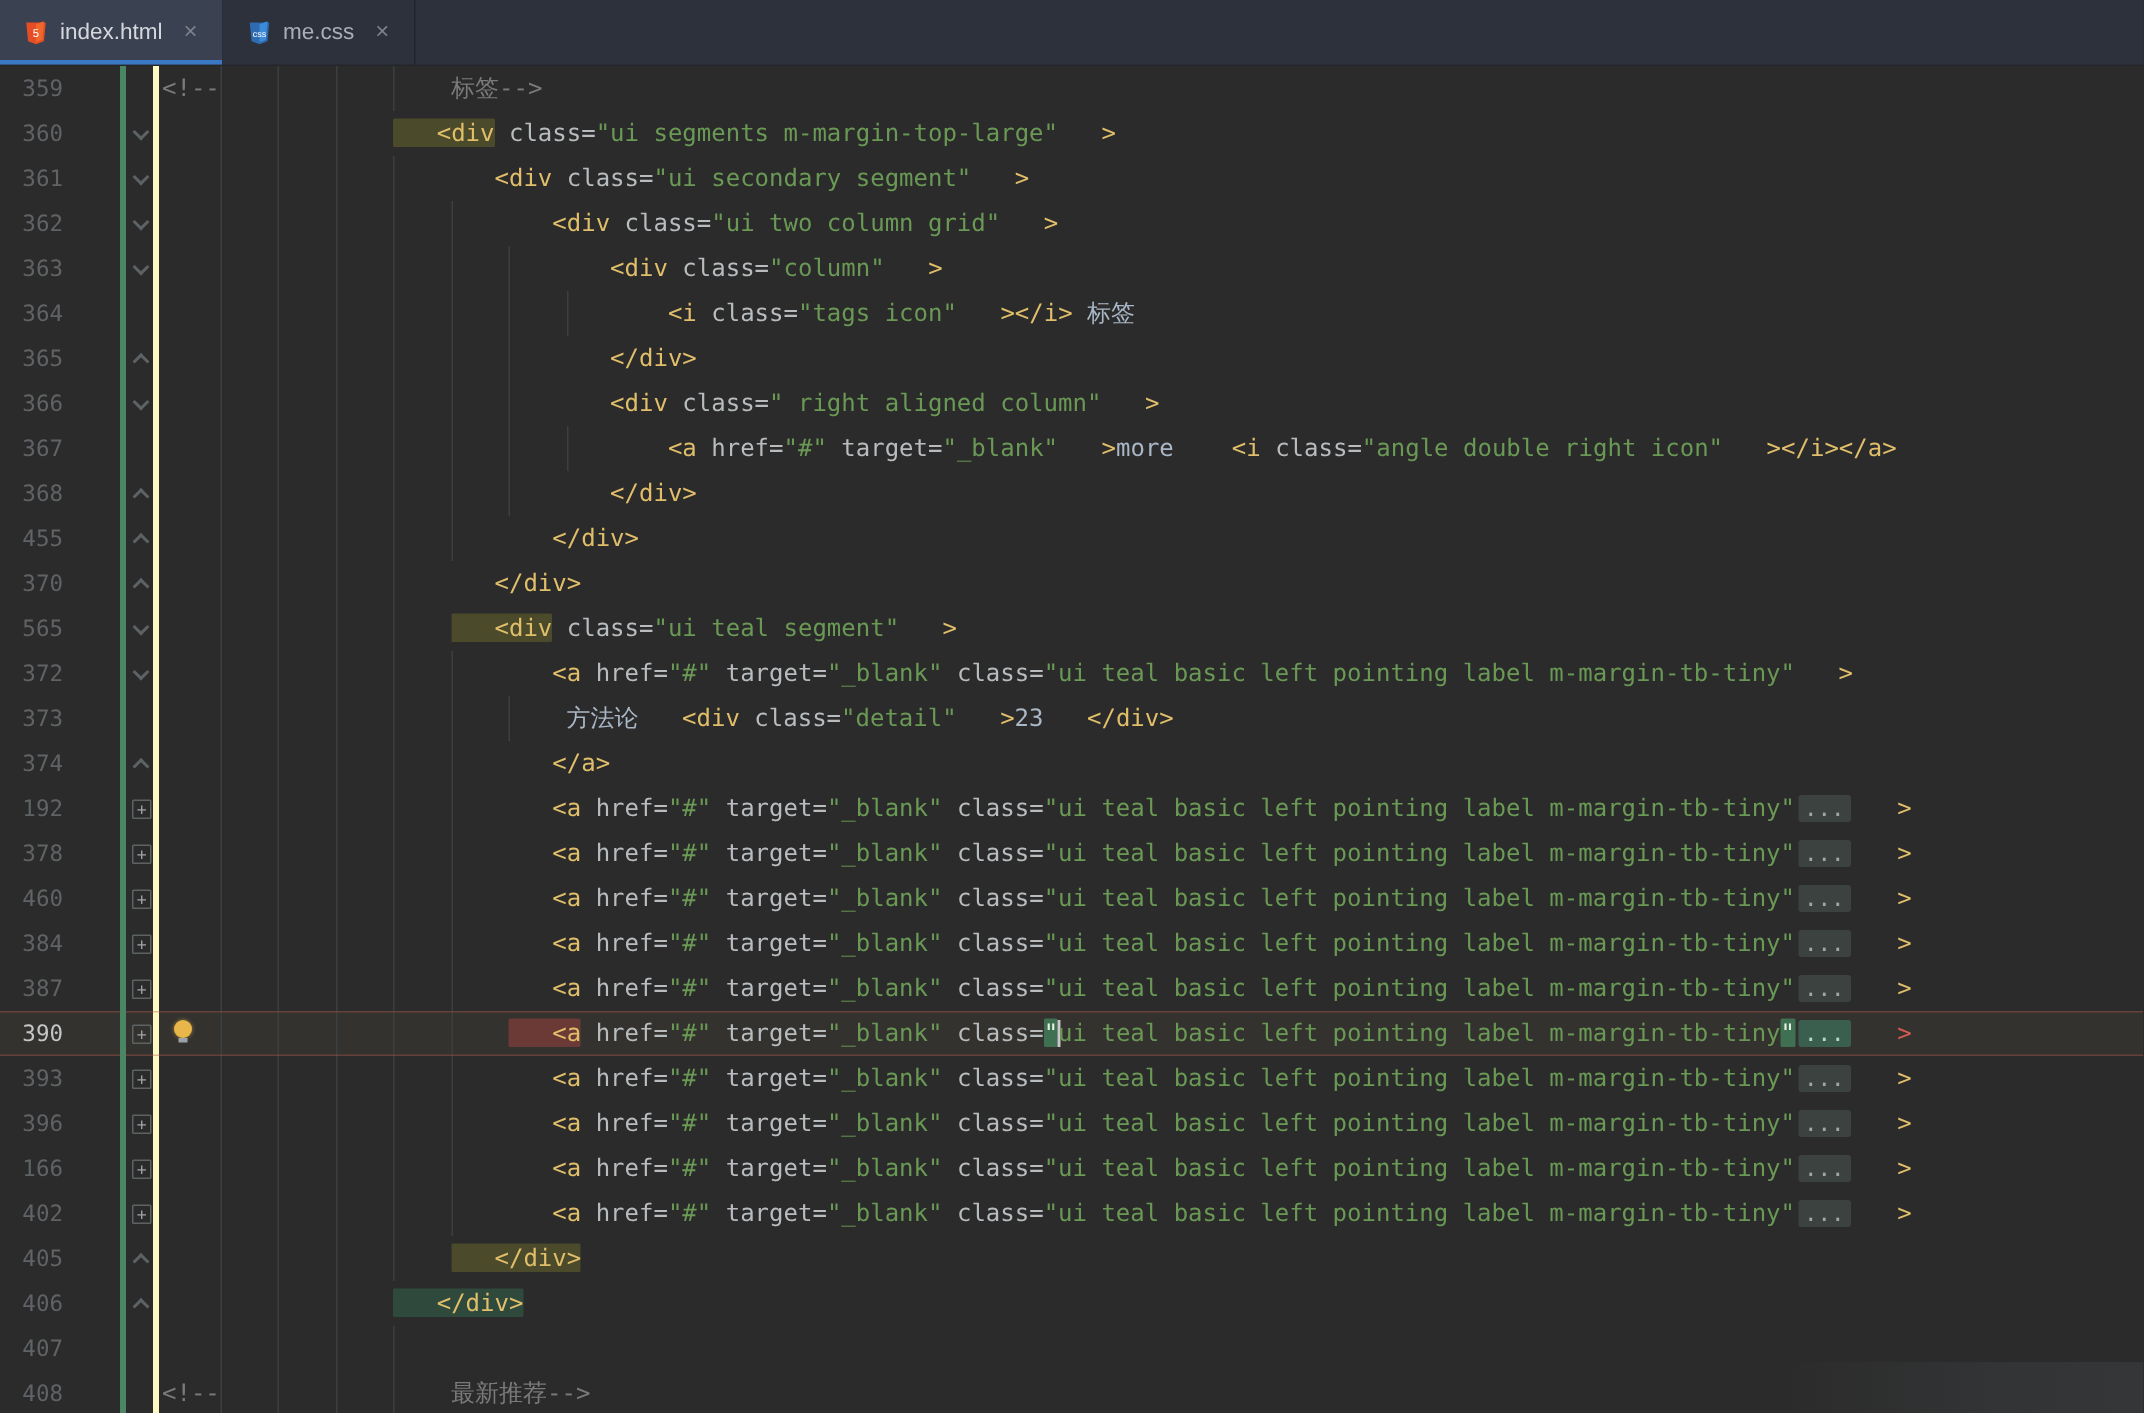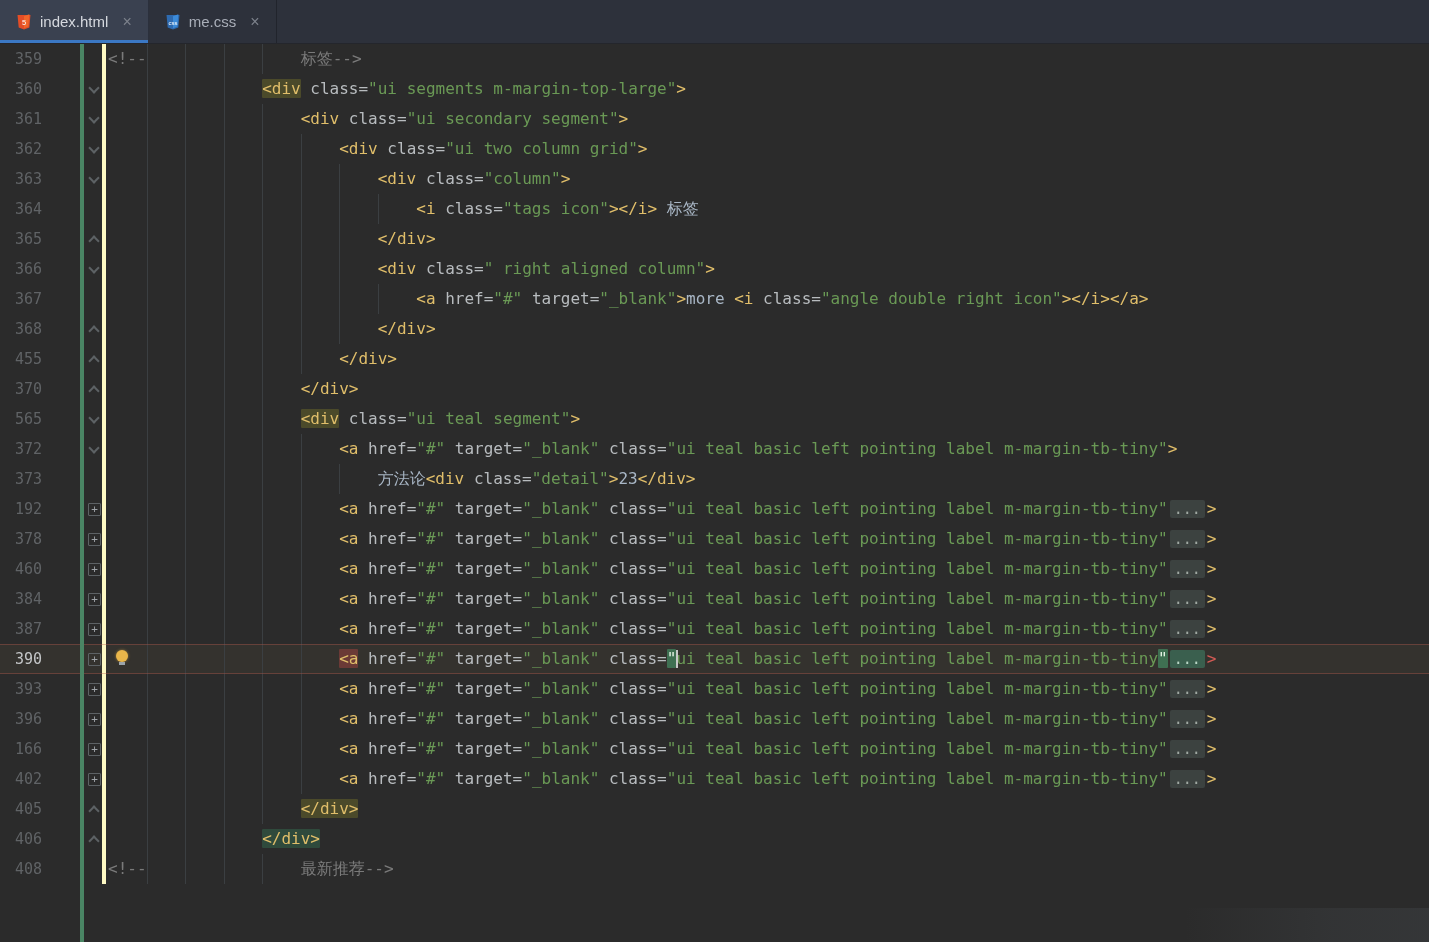--- a/index.html
+++ b/index.html
@@ -58,21 +58,21 @@
     content:"+";position:absolute;left:0;right:0;top:0;text-align:center;
     font-size:11px;line-height:11px;color:#9DA2A6;
   }
 
   .code{
     flex:1;position:relative;white-space:pre;line-height:30px;font-size:16px;
     padding-left:2px;color:#A9B7C6;
   }
   .guide{position:absolute;top:0;bottom:0;width:1px;background:#3B3F42;display:block;}
 
-  .tok-tag{color:#E0BE6A;}
+  .tok-tag{color:#E0BE6A;padding-left:29px;}
   .tok-attr{color:#B8BCBF;}
   .tok-str{color:#6A9955;}
   .tok-txt{color:#A9B7C6;}
   .tok-com{color:#7A7A7A;}
   .tok-ws{}
   .tok-fold{
     background:#3C4240;color:#A0A8A2;border-radius:2px;padding:0 4px;margin:0 2px;font-size:15px;
   }
   .hl-olive{background:#4B4A2A;border-radius:1px;}
   .hl-gtint{background:#2F4A3C;border-radius:1px;}
@@ -227,20 +227,27 @@
           <div class="code"><i class="guide" style="left: calc(4ch + 2px);"></i><i class="guide" style="left: calc(8ch + 2px);"></i><i class="guide" style="left: calc(12ch + 2px);"></i><i class="guide" style="left: calc(16ch + 2px);"></i><i class="guide" style="left: calc(20ch + 2px);"></i>                        <span class="tok-tag">&lt;a</span><span class="tok-ws"> </span><span class="tok-attr">href=</span><span class="tok-str">"#"</span><span class="tok-ws"> </span><span class="tok-attr">target=</span><span class="tok-str">"_blank"</span><span class="tok-ws"> </span><span class="tok-attr">class=</span><span class="tok-str">"ui teal basic left pointing label m-margin-tb-tiny"</span><span class="tok-tag">&gt;</span></div>
         </div>
         <div class="row">
           <div class="gut">
             <span class="lnum">373</span>
           </div>
           <div class="code"><i class="guide" style="left: calc(4ch + 2px);"></i><i class="guide" style="left: calc(8ch + 2px);"></i><i class="guide" style="left: calc(12ch + 2px);"></i><i class="guide" style="left: calc(16ch + 2px);"></i><i class="guide" style="left: calc(20ch + 2px);"></i><i class="guide" style="left: calc(24ch + 2px);"></i>                            <span class="tok-txt">方法论</span><span class="tok-tag">&lt;div</span><span class="tok-ws"> </span><span class="tok-attr">class=</span><span class="tok-str">"detail"</span><span class="tok-tag">&gt;</span><span class="tok-txt">23</span><span class="tok-tag">&lt;/div&gt;</span></div>
         </div>
         <div class="row">
           <div class="gut">
+            <span class="lnum">374</span>
+            <span class="fold-ic fold-close"></span>
+          </div>
+          <div class="code"><i class="guide" style="left: calc(4ch + 2px);"></i><i class="guide" style="left: calc(8ch + 2px);"></i><i class="guide" style="left: calc(12ch + 2px);"></i><i class="guide" style="left: calc(16ch + 2px);"></i><i class="guide" style="left: calc(20ch + 2px);"></i>                        <span class="tok-tag">&lt;/a&gt;</span></div>
+        </div>
+        <div class="row">
+          <div class="gut">
             <span class="lnum">192</span>
             <span class="fold-ic fold-collapsed"></span>
           </div>
           <div class="code"><i class="guide" style="left: calc(4ch + 2px);"></i><i class="guide" style="left: calc(8ch + 2px);"></i><i class="guide" style="left: calc(12ch + 2px);"></i><i class="guide" style="left: calc(16ch + 2px);"></i><i class="guide" style="left: calc(20ch + 2px);"></i>                        <span class="tok-tag">&lt;a</span><span class="tok-ws"> </span><span class="tok-attr">href=</span><span class="tok-str">"#"</span><span class="tok-ws"> </span><span class="tok-attr">target=</span><span class="tok-str">"_blank"</span><span class="tok-ws"> </span><span class="tok-attr">class=</span><span class="tok-str">"ui teal basic left pointing label m-margin-tb-tiny"</span><span class="tok-fold">...</span><span class="tok-tag">&gt;</span></div>
         </div>
         <div class="row">
           <div class="gut">
             <span class="lnum">378</span>
             <span class="fold-ic fold-collapsed"></span>
           </div>
@@ -309,20 +316,26 @@
             <span class="fold-ic fold-close"></span>
           </div>
           <div class="code"><i class="guide" style="left: calc(4ch + 2px);"></i><i class="guide" style="left: calc(8ch + 2px);"></i><i class="guide" style="left: calc(12ch + 2px);"></i><i class="guide" style="left: calc(16ch + 2px);"></i>                    <span class="tok-tag hl-olive">&lt;/div&gt;</span></div>
         </div>
         <div class="row">
           <div class="gut">
             <span class="lnum">406</span>
             <span class="fold-ic fold-close"></span>
           </div>
           <div class="code"><i class="guide" style="left: calc(4ch + 2px);"></i><i class="guide" style="left: calc(8ch + 2px);"></i><i class="guide" style="left: calc(12ch + 2px);"></i>                <span class="tok-tag hl-gtint">&lt;/div&gt;</span></div>
+        </div>
+        <div class="row">
+          <div class="gut">
+            <span class="lnum">407</span>
+          </div>
+          <div class="code"><i class="guide" style="left: calc(4ch + 2px);"></i><i class="guide" style="left: calc(8ch + 2px);"></i><i class="guide" style="left: calc(12ch + 2px);"></i><i class="guide" style="left: calc(16ch + 2px);"></i></div>
         </div>
         <div class="row">
           <div class="gut">
             <span class="lnum">408</span>
           </div>
           <div class="code"><i class="guide" style="left: calc(4ch + 2px);"></i><i class="guide" style="left: calc(8ch + 2px);"></i><i class="guide" style="left: calc(12ch + 2px);"></i><i class="guide" style="left: calc(16ch + 2px);"></i><span class="tok-com">&lt;!--</span><span class="tok-ws">                </span><span class="tok-com">最新推荐--&gt;</span></div>
         </div>
       </div>
     <div class="vcsbar"></div>
     <div class="fadebox"></div>

